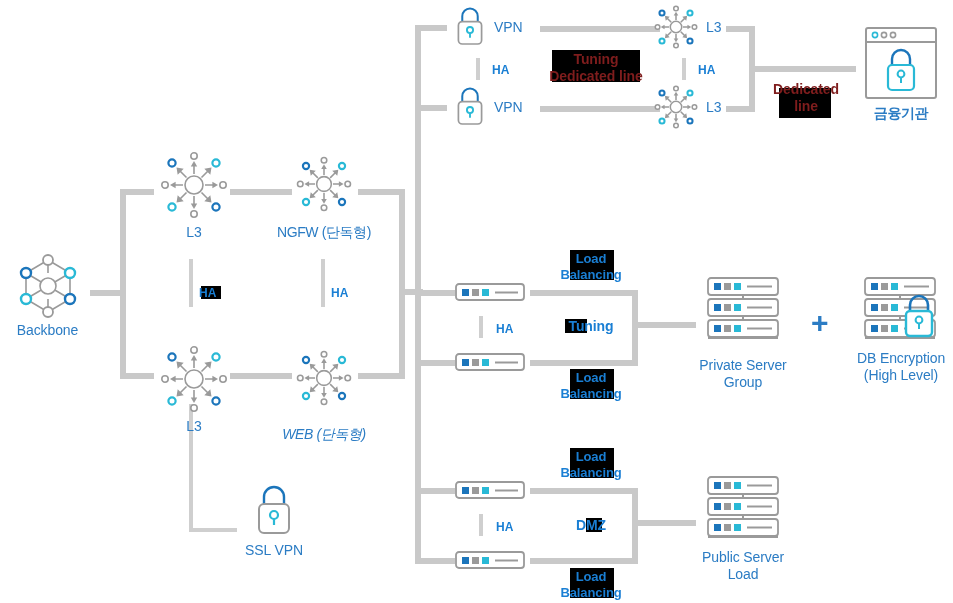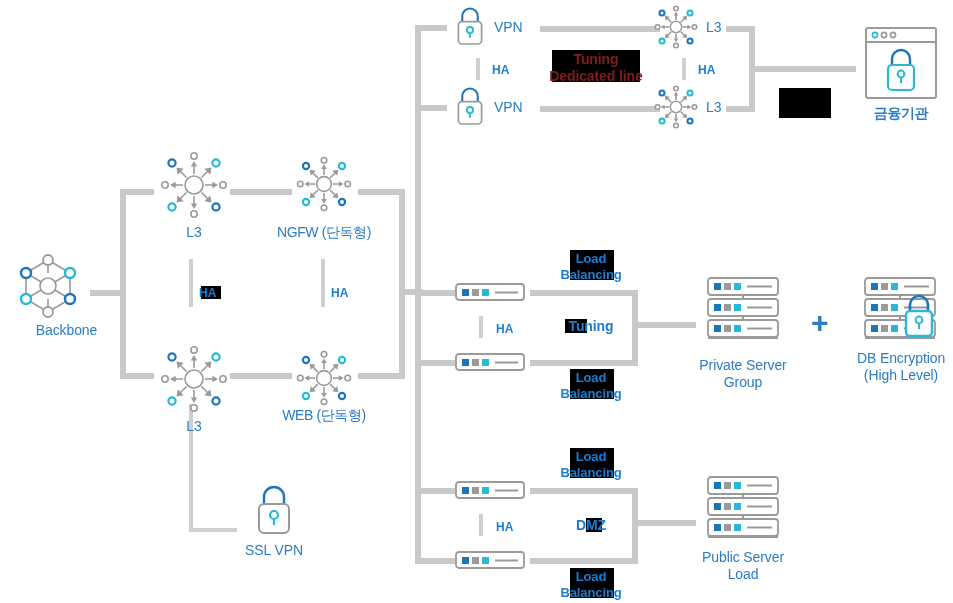--- a/index.html
+++ b/index.html
@@ -118,21 +118,21 @@
       </g>
       <circle cx="31" cy="33" r="8" fill="#fff" stroke="#9a9a9a" stroke-width="1.6"></circle>
       <circle cx="31" cy="7" r="5" fill="#fff" stroke="#9a9a9a" stroke-width="1.8"></circle>
       <circle cx="31" cy="59" r="5" fill="#fff" stroke="#9a9a9a" stroke-width="1.8"></circle>
       <circle cx="9" cy="20" r="5" fill="#fff" stroke="#1b75bb" stroke-width="2.4"></circle>
       <circle cx="53" cy="20" r="5" fill="#fff" stroke="#29b9d6" stroke-width="2.4"></circle>
       <circle cx="9" cy="46" r="5" fill="#fff" stroke="#29b9d6" stroke-width="2.4"></circle>
       <circle cx="53" cy="46" r="5" fill="#fff" stroke="#1b75bb" stroke-width="2.4"></circle>
     </svg>
   </div>
-  <div class="lbl" style="left:0px;top:322px;width:95px;padding-left:19px;">Backbone</div>
+  <div class="lbl" style="left:0px;top:322px;width:95px;">Backbone</div>
 
   <div class="icon" style="left:161px;top:152px;">
     <svg width="66" height="66" viewBox="0 0 66 66">
       <g stroke="#9a9a9a" stroke-width="1.6" fill="none">
         <circle cx="33" cy="33" r="9"></circle>
         <path d="M33 22 L33 12 M33 44 L33 54 M22 33 L12 33 M44 33 L54 33"></path>
         <path d="M25.5 25.5 L18 18 M40.5 25.5 L48 18 M25.5 40.5 L18 48 M40.5 40.5 L48 48"></path>
       </g>
       <g fill="#9a9a9a">
         <path d="M33 9 l3.2 5.6 h-6.4 Z"></path>
@@ -234,21 +234,21 @@
       <circle cx="33" cy="4" r="3.4" fill="#fff" stroke="#9a9a9a" stroke-width="1.9"></circle>
       <circle cx="33" cy="62" r="3.4" fill="#fff" stroke="#9a9a9a" stroke-width="1.9"></circle>
       <circle cx="4" cy="33" r="3.4" fill="#fff" stroke="#9a9a9a" stroke-width="1.9"></circle>
       <circle cx="62" cy="33" r="3.4" fill="#fff" stroke="#9a9a9a" stroke-width="1.9"></circle>
       <circle cx="11" cy="11" r="3.8" fill="#fff" stroke="#1b75bb" stroke-width="2.6"></circle>
       <circle cx="55" cy="11" r="3.8" fill="#fff" stroke="#29b9d6" stroke-width="2.6"></circle>
       <circle cx="11" cy="55" r="3.8" fill="#fff" stroke="#29b9d6" stroke-width="2.6"></circle>
       <circle cx="55" cy="55" r="3.8" fill="#fff" stroke="#1b75bb" stroke-width="2.6"></circle>
     </svg>
   </div>
-  <div class="lbl ko" style="left:264px;top:407px;width:120px;">WEB (단독형)</div>
+  <div class="lbl ko" style="left:264px;top:426px;width:120px;font-style:italic;">WEB (단독형)</div>
 
   <div class="icon" style="left:252px;top:483px;">
     <svg width="44" height="56" viewBox="0 0 44 56">
       <path d="M12 22 V14 a10 10 0 0 1 20 0 V22" fill="none" stroke="#1b75bb" stroke-width="2.4"></path>
       <rect x="7" y="21" width="30" height="29" rx="5" fill="#fff" stroke="#9a9a9a" stroke-width="2"></rect>
       <circle cx="22" cy="32" r="4" fill="none" stroke="#29b9d6" stroke-width="2.2"></circle>
       <path d="M22 36 V42" stroke="#29b9d6" stroke-width="2.2"></path>
     </svg>
   </div>
   <div class="lbl" style="left:224px;top:542px;width:100px;">SSL VPN</div>
@@ -488,20 +488,22 @@
 
   <div class="lbl ha" style="left:496px;top:321px;width:26px;text-align:left;">HA</div>
 
   <div class="lbl ha" style="left:496px;top:519px;width:26px;text-align:left;">HA</div>
 
   <div class="selbox" style="left:552px;top:50px;width:88px;height:32px;"></div>
   <div class="lbl ded" style="left:541px;top:51px;width:110px;">Tuning</div>
   <div class="lbl ded" style="left:527px;top:68px;width:138px;">Dedicated line</div>
 
   <div class="selbox" style="left:779px;top:88px;width:52px;height:30px;"></div>
+  <div class="lbl ded" style="left:762px;top:81px;width:88px;">Dedicated
+line</div>
 
   <div class="selbox" style="left:570px;top:250px;width:44px;height:30px;"></div>
   <div class="lbl lb" style="left:551px;top:251px;width:80px;">Load
 Balancing</div>
 
   <div class="selbox" style="left:565px;top:319px;width:22px;height:14px;"></div>
   <div class="lbl zone" style="left:551px;top:318px;width:80px;">Tuning</div>
 
   <div class="selbox" style="left:570px;top:369px;width:44px;height:30px;"></div>
   <div class="lbl lb" style="left:551px;top:370px;width:80px;">Load

